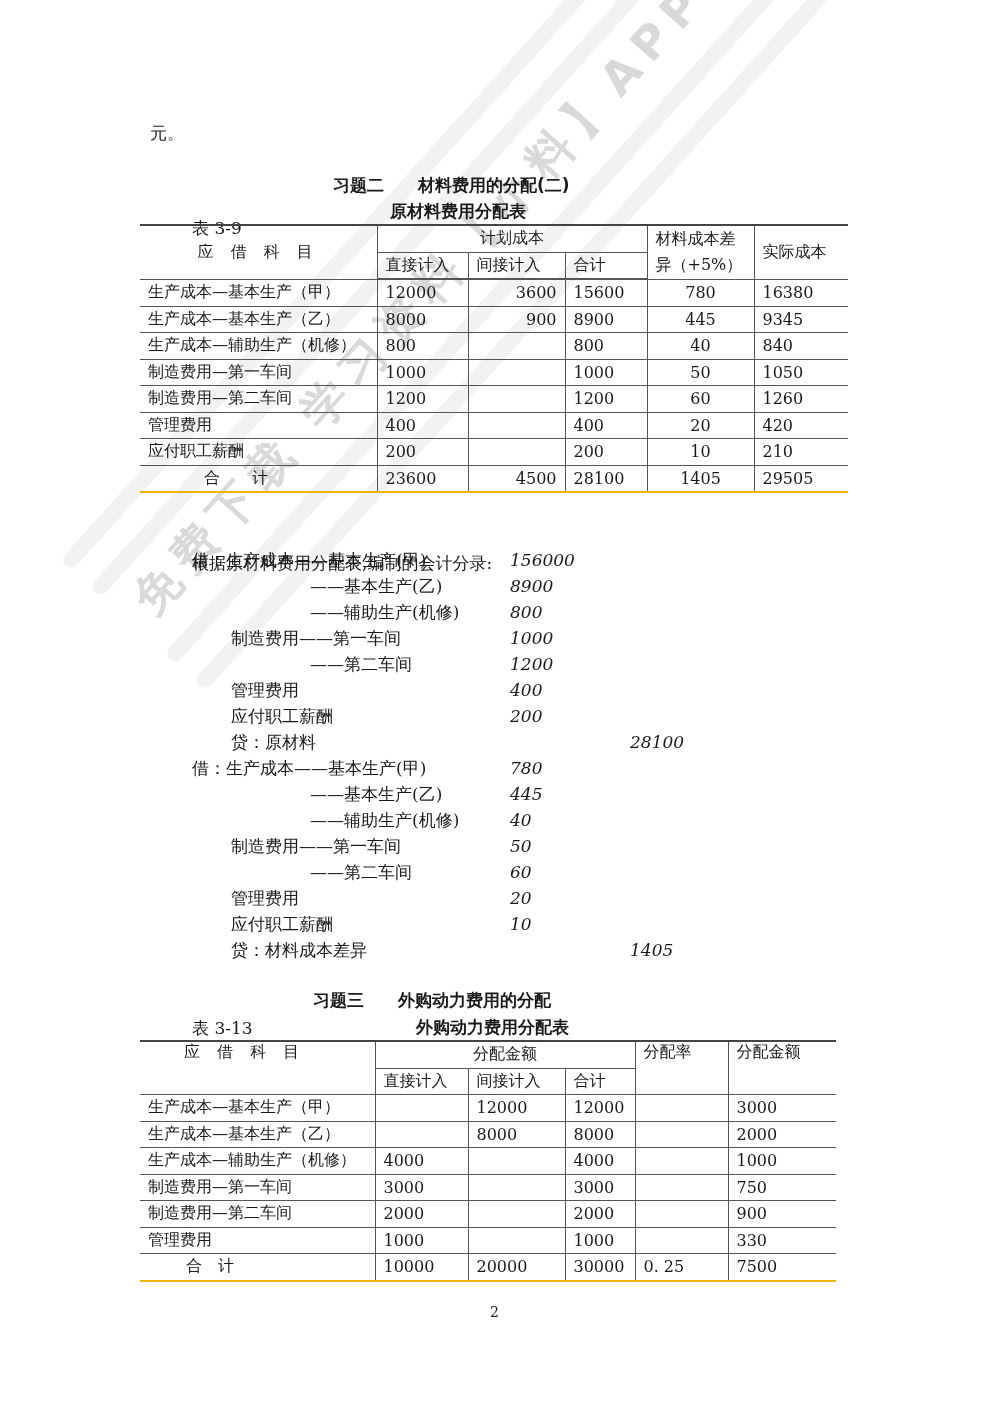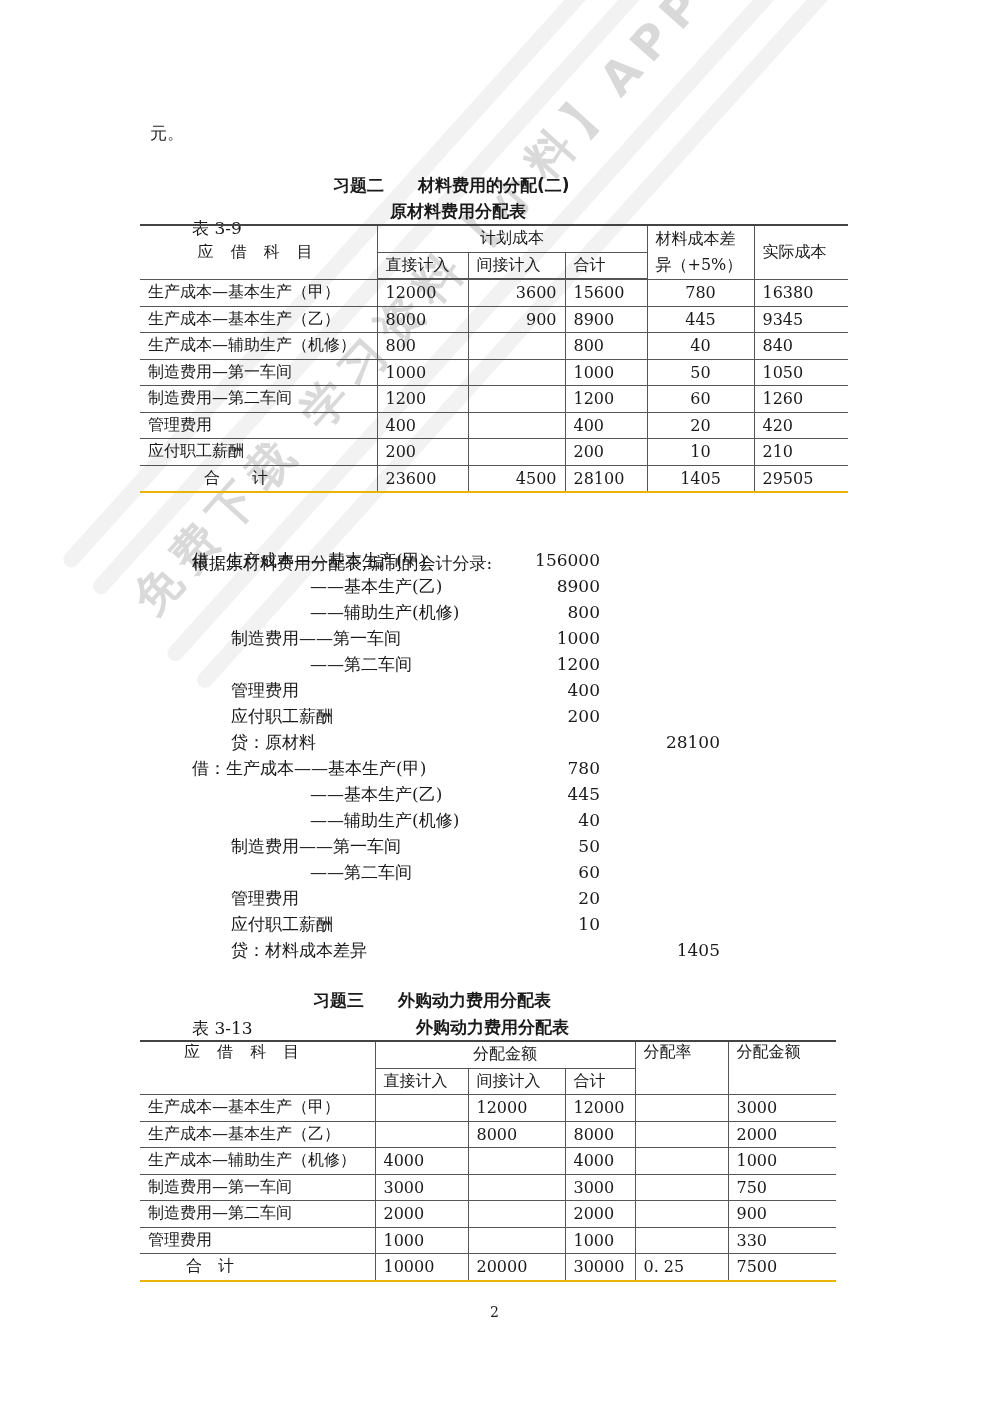--- a/index.html
+++ b/index.html
@@ -21,21 +21,21 @@
   table.grid tr.top td { border-top: 2px solid #444; }
   table.grid tr.last td { border-bottom: 2px solid #eab308; }
   table.grid tr.hdr-end td { border-bottom: 2px solid #555; }
   table.grid td.first { border-left: none; }
   table.grid td.lastc { border-right: none; }
   .r { text-align: right; }
   .c { text-align: center; }
   .spaced { letter-spacing: 6px; }
 
   .entry { position: absolute; font-size: 17px; line-height: 26px; white-space: nowrap; }
-  .amt { position: absolute; font-size: 17px; line-height: 26px; text-align: right; width: 90px; }
+  .amt { position: absolute; font-size: 17px; line-height: 26px; text-align: left; width: 90px; font-style: italic; }
 </style>
 </head>
 <body>
 
 <div class="watermark">
   <div class="wm-band" style="top:0px;width:980px;"></div>
   <div class="wm-band" style="top:40px;width:1020px;"></div>
   <div class="wm-text" style="top:62px;left:20px;">免费下载 学习资料【小料】APP</div>
   <div class="wm-band" style="top:140px;width:1000px;"></div>
   <div class="wm-band" style="top:180px;width:940px;"></div>
@@ -167,21 +167,21 @@
   <div class="entry" style="left:310px;top:859px;">——第二车间</div>
   <div class="amt" style="left:510px;top:859px;">60</div>
   <div class="entry" style="left:231px;top:885px;">管理费用</div>
   <div class="amt" style="left:510px;top:885px;">20</div>
   <div class="entry" style="left:231px;top:911px;">应付职工薪酬</div>
   <div class="amt" style="left:510px;top:911px;">10</div>
   <div class="entry" style="left:231px;top:937px;">贷：材料成本差异</div>
   <div class="amt" style="left:630px;top:937px;">1405</div>
 </div>
 
-<div class="abs bold" style="left:313px;top:989px;">习题三　　外购动力费用分配表</div>
+<div class="abs bold" style="left:313px;top:989px;">习题三　　外购动力费用的分配</div>
 <div class="abs txt" style="left:192px;top:1015px;">表 3-13</div>
 <div class="abs bold" style="left:416px;top:1016px;">外购动力费用分配表</div>
 
 <table class="grid" style="left:140px;top:1040px;width:696px;">
   <colgroup>
       <col style="width:235px">
       <col style="width:93px">
       <col style="width:97px">
       <col style="width:70px">
       <col style="width:93px">

